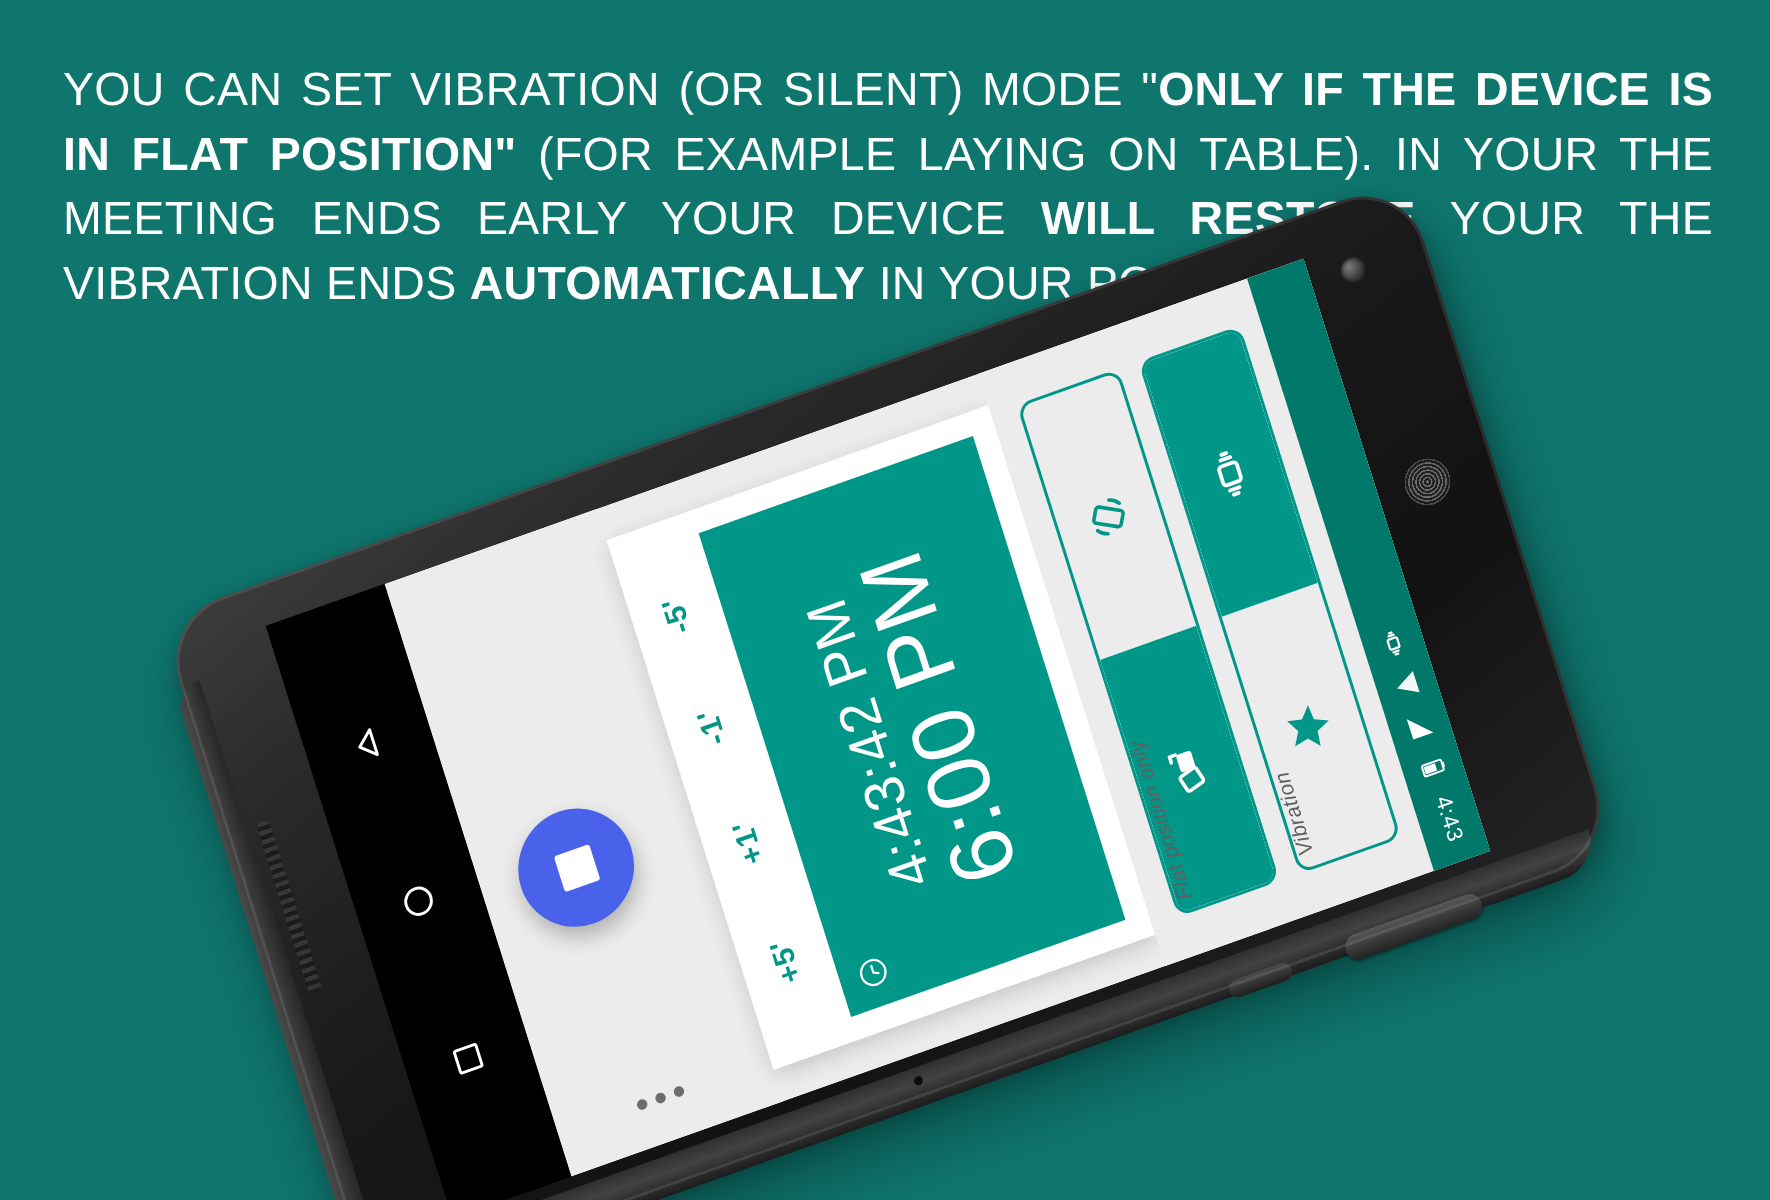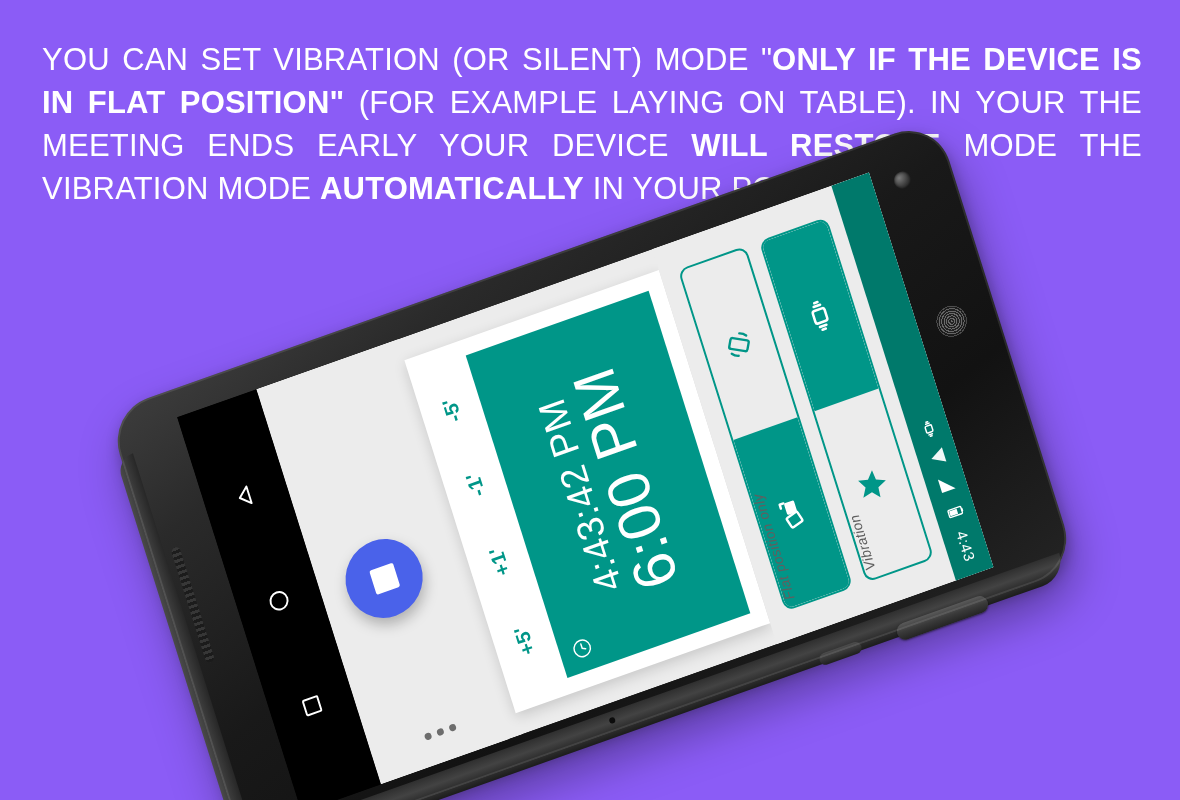--- a/index.html
+++ b/index.html
@@ -5,21 +5,21 @@
   html, body {
     margin: 0;
     padding: 0;
     background: #ffffff;
   }
   .stage {
     position: relative;
     width: 1180px;
     height: 800px;
     overflow: hidden;
-    background: #8b5cf6;
+    background: #0f766e;
     font-family: "Liberation Sans", sans-serif;
   }
 
   
   .headline {
     position: absolute;
     left: 42px;
     top: 38px;
     width: 1100px;
     color: #ffffff;
@@ -378,24 +378,24 @@
 <div class="stage">
 
   <div class="headline">
     <span class="headline-line justify">
       <span>YOU CAN SET VIBRATION (OR SILENT) MODE "</span><span class="b">ONLY IF THE DEVICE IS</span>
     </span>
     <span class="headline-line justify">
       <span class="b">IN FLAT POSITION"</span><span> (FOR EXAMPLE LAYING ON TABLE). IN YOUR THE</span>
     </span>
     <span class="headline-line justify">
-      <span>MEETING ENDS EARLY YOUR DEVICE </span><span class="b">WILL RESTORE</span><span> MODE THE</span>
+      <span>MEETING ENDS EARLY YOUR DEVICE </span><span class="b">WILL RESTORE</span><span> YOUR THE</span>
     </span>
     <span class="headline-line last">
-      <span>VIBRATION MODE </span><span class="b">AUTOMATICALLY</span><span> IN YOUR POCKETS.</span>
+      <span>VIBRATION ENDS </span><span class="b">AUTOMATICALLY</span><span> IN YOUR POCKETS.</span>
     </span>
   </div>
 
   <div class="phone-wrap">
     <div class="phone">
 
       <div class="phone-body"></div>
       <div class="phone-edge-left"></div>
       <div class="phone-edge-bottom"></div>
       <div class="power-btn"></div>

